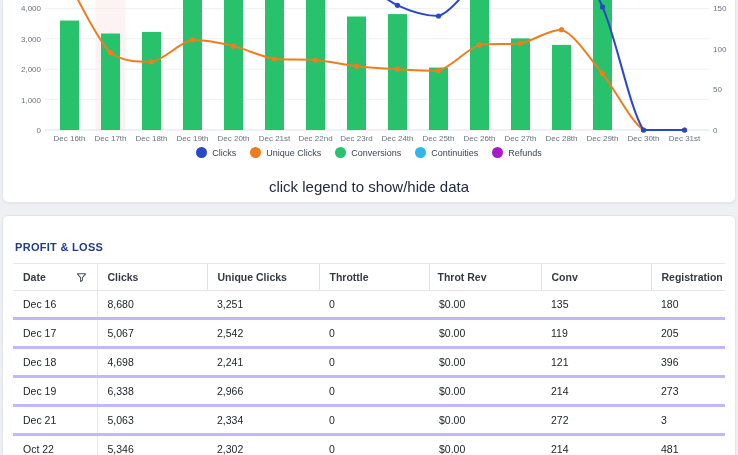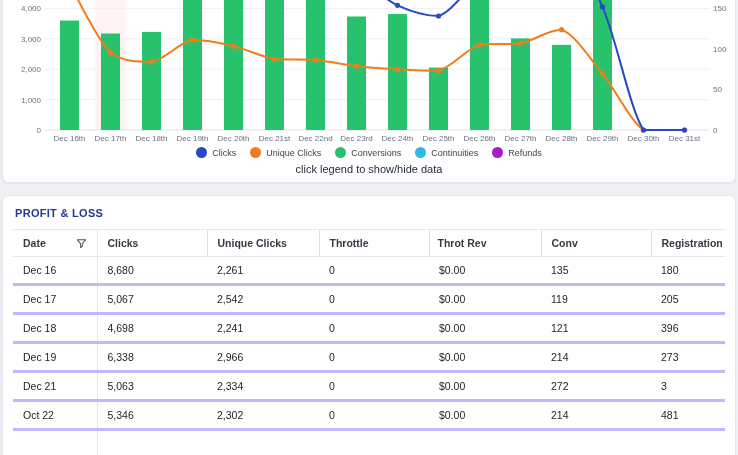--- a/index.html
+++ b/index.html
@@ -6,23 +6,23 @@
   html,body { width:738px; height:455px; overflow:hidden; }
   body { background:#eef0f3; font-family:"Liberation Sans",sans-serif; }
   .card { background:#fff; border:1px solid #e3e6ea; margin:0 2px; box-shadow:0 1px 2px rgba(16,24,40,0.05); }
   .chart-card { border-top:none; border-radius:0 0 6px 6px; padding-bottom:7px; }
   #chart-svg { display:block; }
   #chart-svg text { font-family:"Liberation Sans",sans-serif; }
   .legend { display:flex; justify-content:center; align-items:center; gap:14px; margin-top:1px; }
   .legend-item { display:flex; align-items:center; gap:5px; cursor:pointer; }
   .legend-dot { width:11px; height:11px; border-radius:50%; display:inline-block; }
   .legend-label { font-size:9px; color:#3c4350; }
-  .note { text-align:center; font-size:11px; color:#222c3d; margin-top:5px; }
+  .note { text-align:center; font-size:15px; color:#222c3d; margin-top:20px; }
   .table-card { border-radius:6px; margin-top:12px; padding-bottom:4px; }
-  .card-title { padding:11px 12px 10px; font-size:11px; font-weight:bold; letter-spacing:0.3px; color:#223a8f; }
+  .card-title { padding:11px 12px 10px; font-size:11px; font-weight:bold; letter-spacing:0.3px; color:#223a8f;margin-top:14px; }
   .pl-table { width:712px; margin:0 10px; border-collapse:collapse; table-layout:fixed; }
   .pl-table th, .pl-table td { text-align:left; font-size:10.5px; padding:7px 10px; overflow:hidden; white-space:nowrap; }
   .pl-table th { font-weight:bold; color:#343a42; border-top:1px solid #e4e7ec; border-bottom:1px solid #e4e7ec; }
   .pl-table th + th { border-left:1px solid #dde1e7; }
   .pl-table td { color:#21262c; border-bottom:3px solid #c4b5fd; }
   .pl-table th:nth-child(1){ width:84px; }
   .pl-table th:nth-child(2){ width:110px; }
   .pl-table th:nth-child(3){ width:112px; }
   .pl-table th:nth-child(4){ width:110px; }
   .pl-table th:nth-child(5){ width:112px;padding-left:8px; }
@@ -161,21 +161,21 @@
           <th>Throttle</th>
           <th>Throt Rev</th>
           <th>Conv</th>
           <th>Registration</th>
         </tr>
     </thead>
     <tbody>
         <tr>
           <td class="date-col">Dec 16</td>
           <td>8,680</td>
-          <td>2,261</td>
+          <td>3,251</td>
           <td>0</td>
           <td>$0.00</td>
           <td>135</td>
           <td>180</td>
         </tr>
         <tr>
           <td class="date-col">Dec 17</td>
           <td>5,067</td>
           <td>2,542</td>
           <td>0</td>

